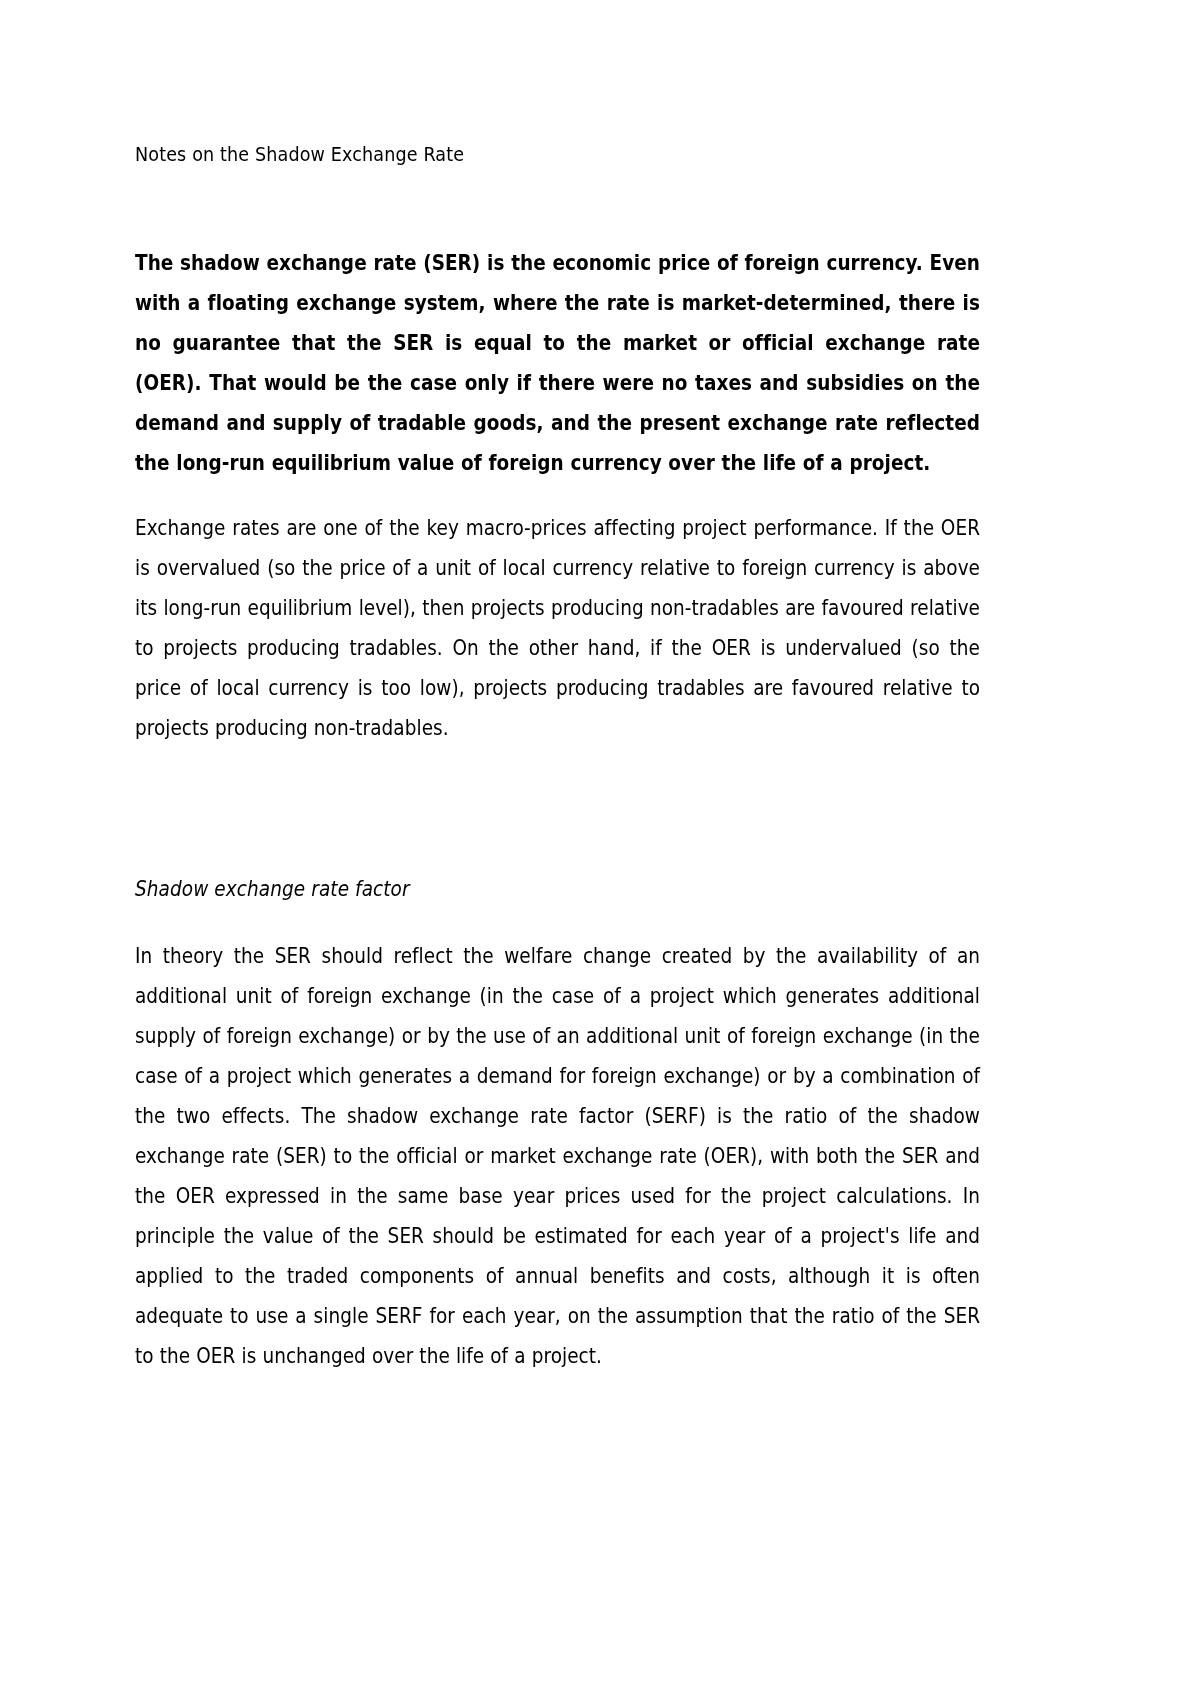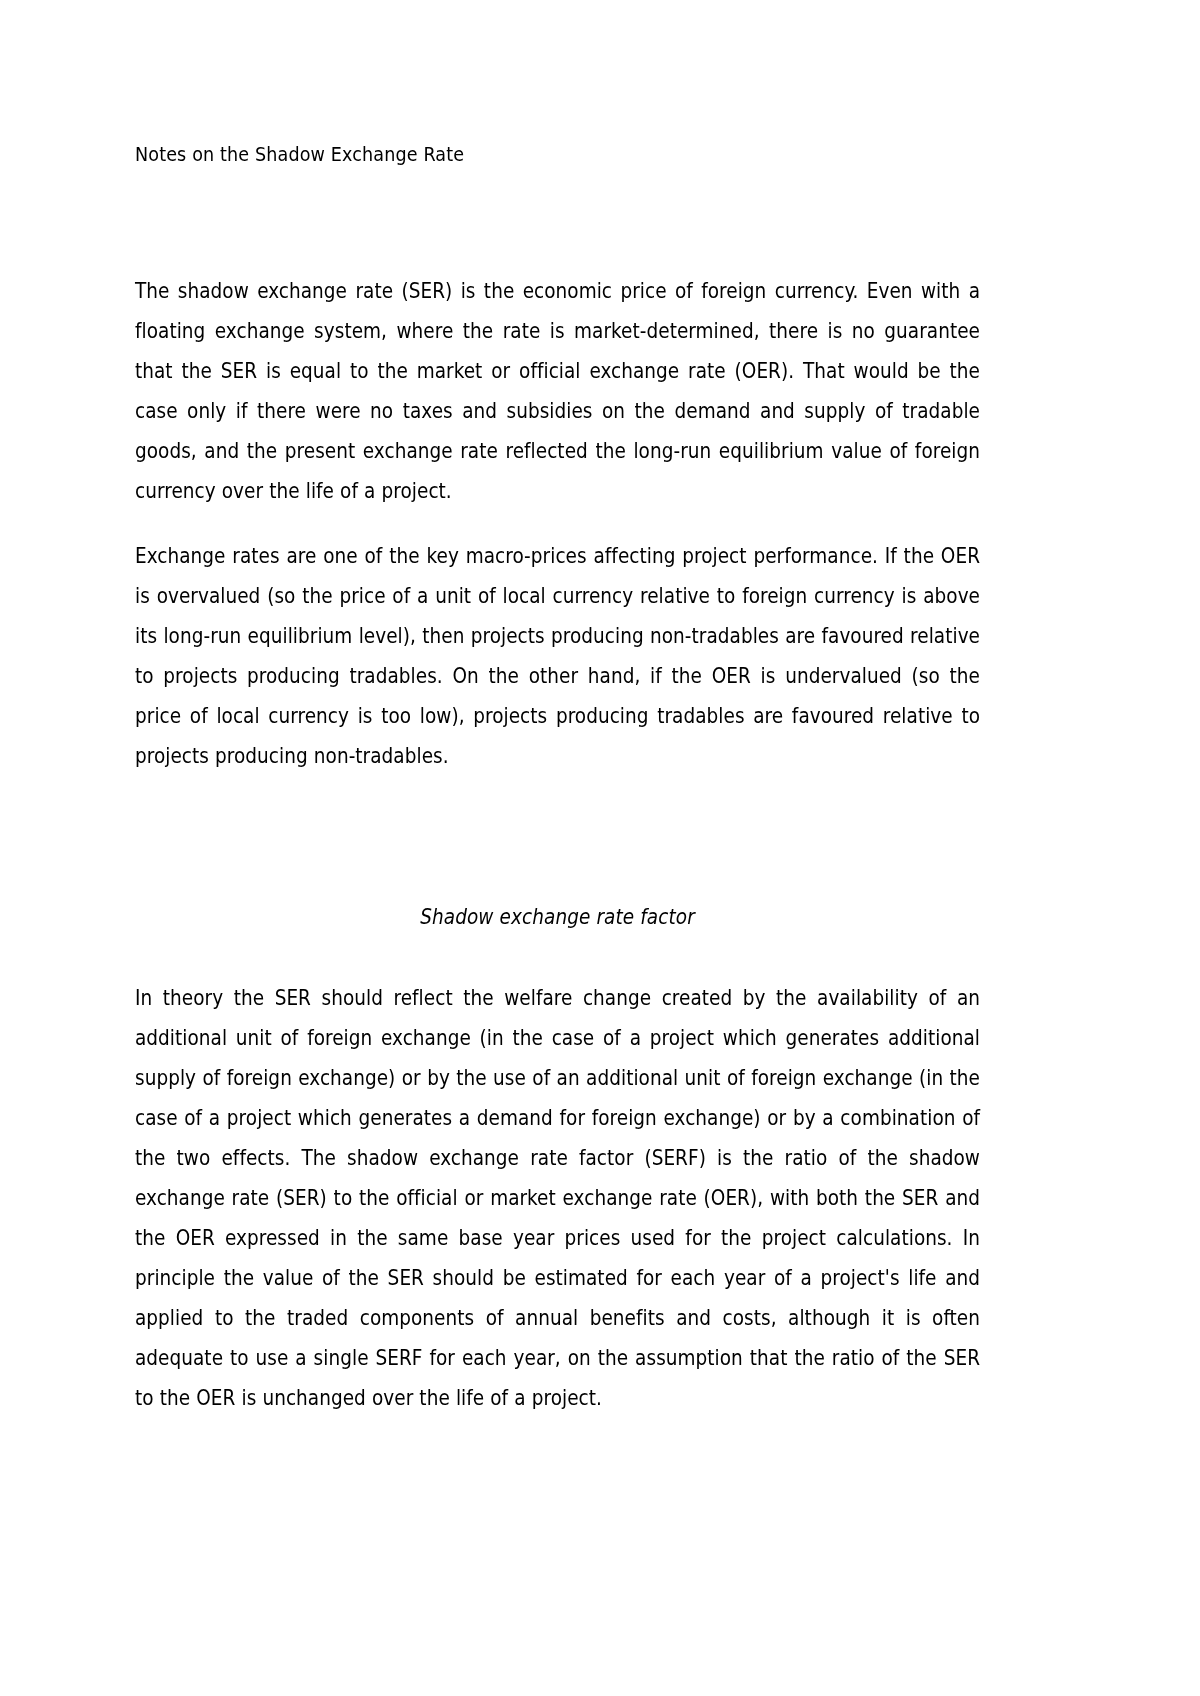--- a/index.html
+++ b/index.html
@@ -38,34 +38,34 @@
   .para {
     font-size: 20.5px;
     line-height: 40px;
     text-align: justify;
     text-justify: inter-word;
     margin: 0;
     letter-spacing: 0.05px;
     word-spacing: 0.2px;
     hyphens: none;
   }
-  .para-1 { margin-top: 106px; }
+  .para-1 { margin-top: 78px; font-weight: bold; }
   .para-2 { margin-top: 25px; }
   .subhead {
     font-size: 20.5px;
     font-style: italic;
     font-weight: normal;
     line-height: 40px;
     margin: 0;
     margin-top: 121px;
-    text-align: center;
+    text-align: left;
     letter-spacing: 0.1px;
     white-space: nowrap;
   }
-  .para-3 { margin-top: 41px; }
+  .para-3 { margin-top: 27px; }
 </style>
 </head>
 <body>
 
 <div class="page">
   <div class="content">
 
     <div class="doc-title">Notes on the Shadow Exchange Rate</div>
 
     <div class="para para-1">The shadow exchange rate (SER) is the economic price of foreign currency. Even with a floating exchange system, where the rate is market-determined, there is no guarantee that the SER is equal to the market or official exchange rate (OER). That would be the case only if there were no taxes and subsidies on the demand and supply of tradable goods, and the present exchange rate reflected the long-run equilibrium value of foreign currency over the life of a project.</div>

